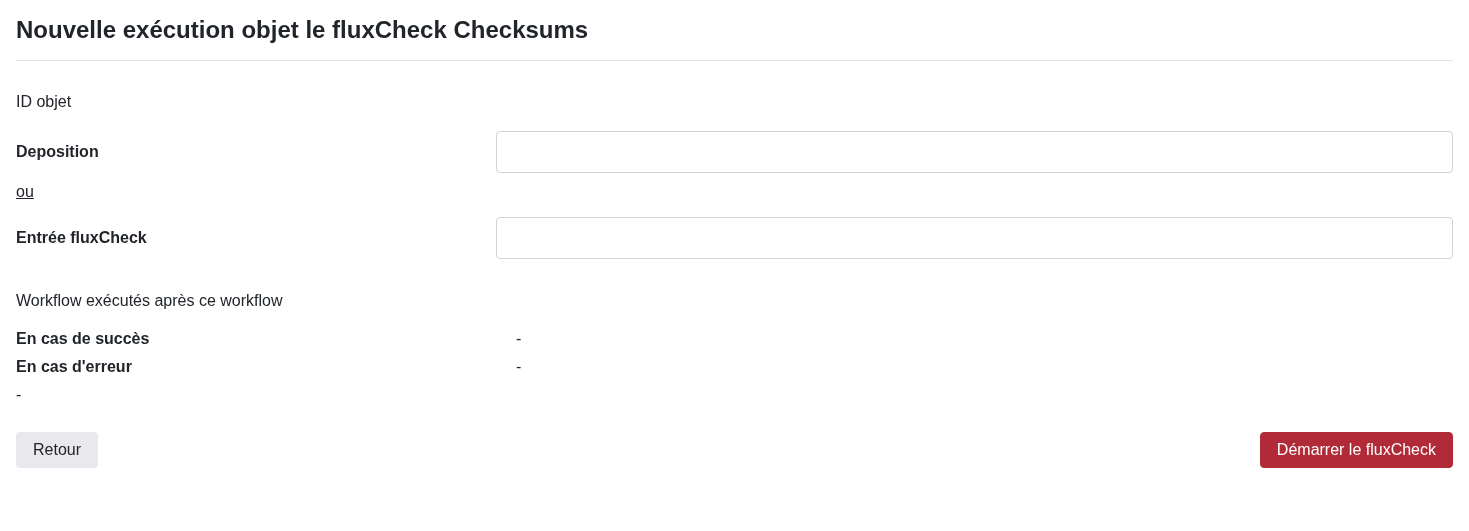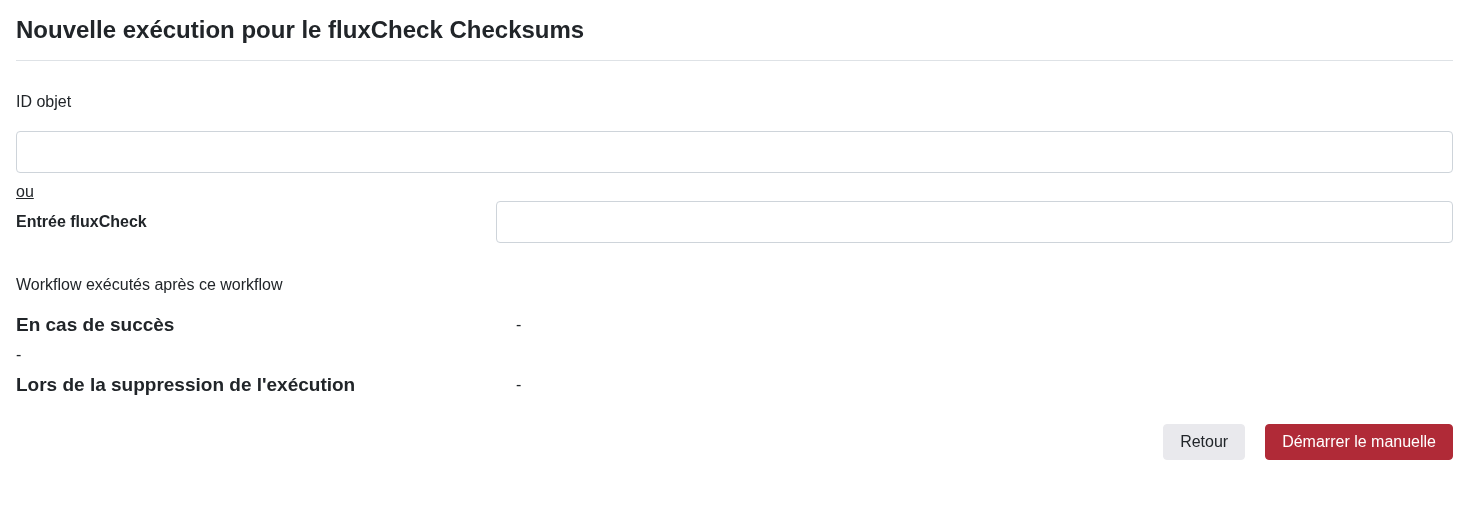--- a/index.html
+++ b/index.html
@@ -45,42 +45,43 @@
     input[type="text"] {
       width: 100%;
       padding: 8px 12px;
       border: 1px solid #ced4da;
       border-radius: 4px;
       font-size: 16px;
       height: 42px;
     }
     .or-text {
       font-size: 16px;
+      margin-bottom: 16px;
       margin-top: -6px;
       text-decoration: underline;
     }
     .section2 {
       margin-top: 33px;
     }
     .info-row {
       display: flex;
       align-items: center;
       margin-bottom: 10px;
     }
     .info-label {
       width: 500px;
       font-weight: 700;
-      font-size: 19px;
+      font-size: 16px;
     }
     .info-value {
       font-size: 16px;
     }
     .button-row {
       display: flex;
-      justify-content: flex-end;
+      justify-content: space-between;
       gap: 20px;
       margin-top: 28px;
     }
     .btn {
       padding: 8px 16px;
       border-radius: 4px;
       font-size: 16px;
       cursor: pointer;
       border: 1px solid transparent;
     }
@@ -91,26 +92,27 @@
     }
     .btn-primary {
       background: #b02a37;
       color: #ffffff;
       border-color: #b02a37;
     }
   </style>
 </head>
 <body>
 
-<h1 class="page-title">Nouvelle exécution pour le fluxCheck Checksums</h1>
+<h1 class="page-title">Nouvelle exécution objet le fluxCheck Checksums</h1>
 <hr>
 
 <h2 class="section-title">ID objet</h2>
 
 <div class="form-row">
+  <div class="form-label">Deposition</div>
   <div class="form-input-wrap">
     <input type="text" style="">
   </div>
 </div>
 
 <div class="or-text">ou</div>
 
 <div class="form-row">
   <div class="form-label">Entrée fluxCheck</div>
   <div class="form-input-wrap">
@@ -120,25 +122,25 @@
 
 <div class="section2">
   <h2 class="section-title">Workflow exécutés après ce workflow</h2>
 
   <div class="info-row">
     <div class="info-label">En cas de succès</div>
     <div class="info-value">-</div>
   </div>
 
   <div class="info-row">
+    <div class="info-label">En cas d'erreur</div>
     <div class="info-value">-</div>
   </div>
 
   <div class="info-row">
-    <div class="info-label">Lors de la suppression de l'exécution</div>
     <div class="info-value">-</div>
   </div>
 </div>
 
 <div class="button-row">
   <button class="btn btn-secondary">Retour</button>
-  <button class="btn btn-primary">Démarrer le manuelle</button>
+  <button class="btn btn-primary">Démarrer le fluxCheck</button>
 </div>
 
 </body></html>

